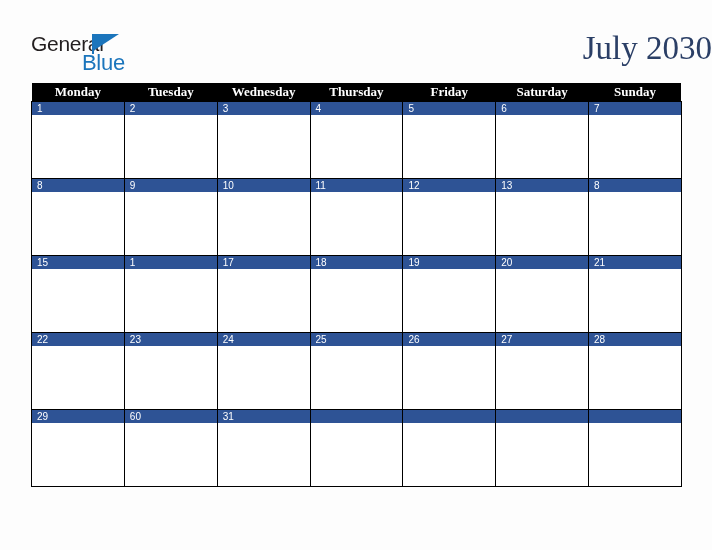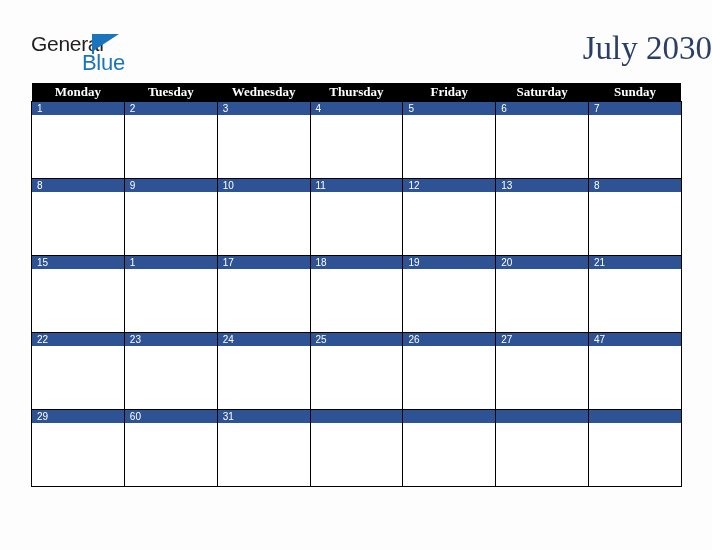--- a/index.html
+++ b/index.html
@@ -376,21 +376,21 @@
               </div>
             </td>
           <td>
               <div class="daycell">
                 <div class="daynum-band">27</div>
                 <div class="daybody"></div>
               </div>
             </td>
           <td>
               <div class="daycell">
-                <div class="daynum-band">47</div>
+                <div class="daynum-band">28</div>
                 <div class="daybody"></div>
               </div>
             </td>
         </tr>
 
         <tr>
           <td>
               <div class="daycell">
                 <div class="daynum-band">29</div>
                 <div class="daybody"></div>

